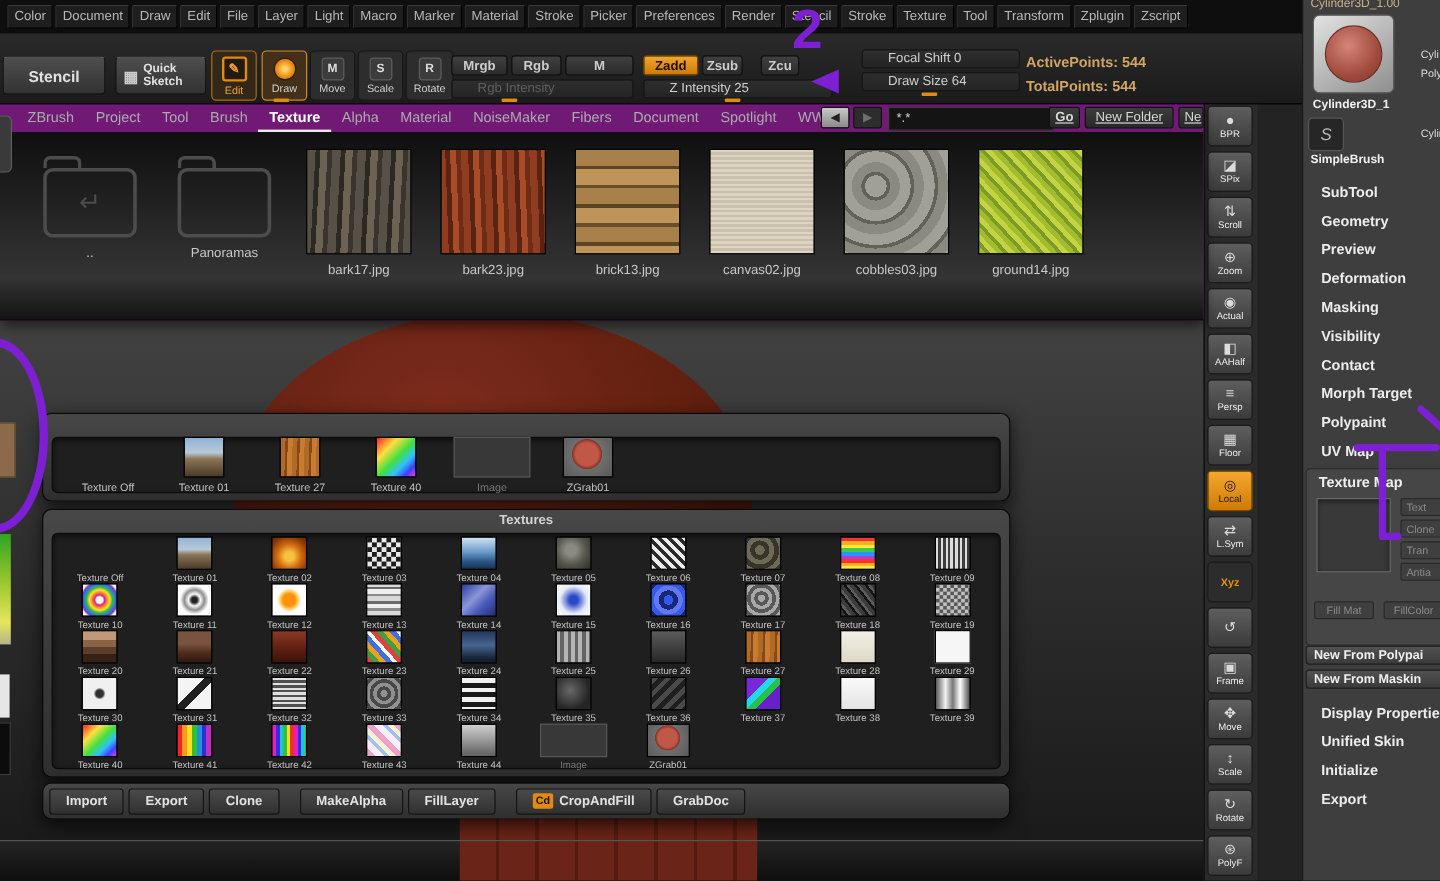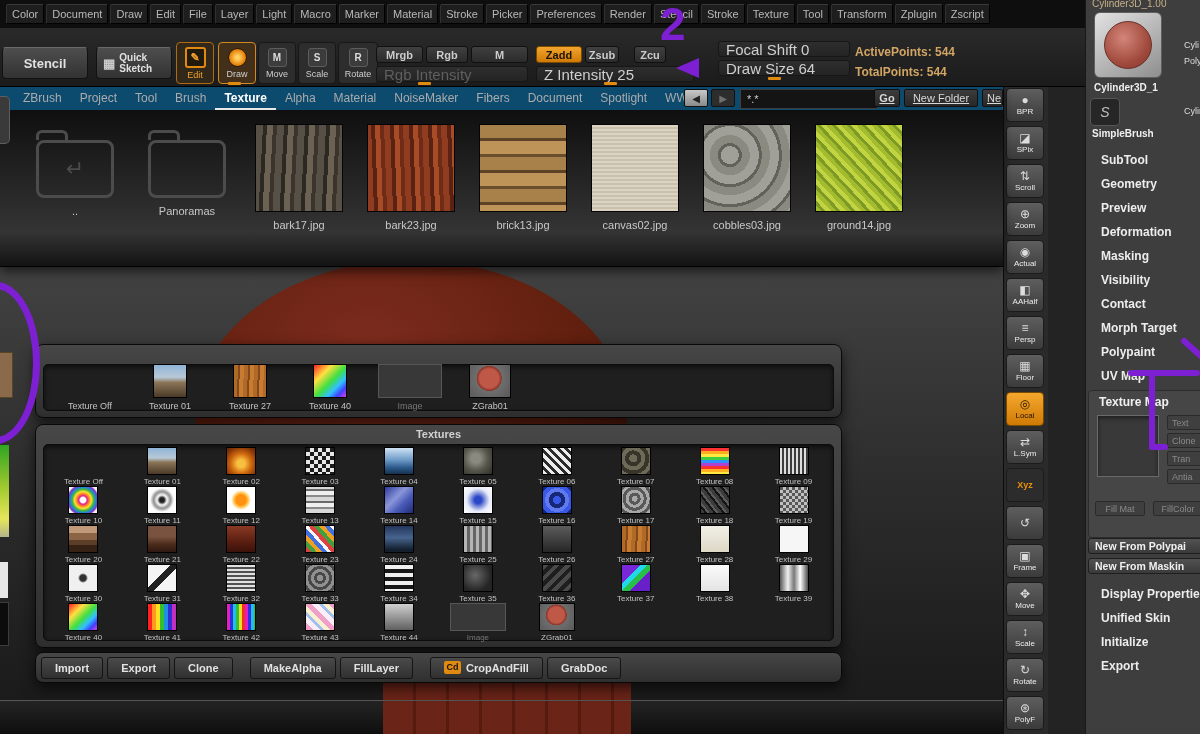--- a/index.html
+++ b/index.html
@@ -27,26 +27,26 @@
   .tool-btn.edit{left:176px;background:#31281a;border-color:#b06a10;}
   .tool-btn.edit .tb-icon{background:#221a0c;border:2px solid #e08a14;color:#f0a030;font-size:11px;}
   .tool-btn.edit .tb-label{color:#f0a030;}
   .tool-btn.draw{left:218px;background:#43301a;border-color:#d08a20;}
   .tool-btn.draw .tb-icon{background:radial-gradient(circle,#ffd060 15%,#e07800 70%);border:1px solid #2a1a08;border-radius:50%;}
   .tool-btn.move{left:258px;}  .tool-btn.scale{left:298px;}  .tool-btn.rotate{left:338px;width:40px;}
   .mini-btn{position:absolute;height:17px;background:linear-gradient(180deg,#404040,#2b2b2b);border:1px solid #101010;
             border-radius:3px;color:#cccccc;font-size:11px;font-weight:bold;display:flex;align-items:center;justify-content:center;overflow:hidden;}
   .mini-btn.on{background:linear-gradient(180deg,#f2a52e,#cf7a06);color:#1c1206;border-color:#7a4a00;}
   .slider{position:absolute;height:16px;background:linear-gradient(180deg,#2e2e2e,#242424);border:1px solid #161616;
-          border-radius:3px;color:#cfcfcf;font-size:15px;display:flex;align-items:center;padding-left:7px;box-sizing:border-box;}
+          border-radius:3px;color:#cfcfcf;font-size:11px;display:flex;align-items:center;padding-left:21px;box-sizing:border-box;}
   .slider.dim{color:#5f5f5f;}
   .points{position:absolute;color:#d2a564;font-size:12px;font-weight:bold;}
   .tick{position:absolute;width:13px;height:3px;background:#e08a10;border-radius:1px;}
   
-  .lightbox{position:absolute;left:0;top:86px;width:1003px;height:180px;background:#0c4a6e;overflow:hidden;
+  .lightbox{position:absolute;left:0;top:86px;width:1003px;height:180px;background:#701a75;overflow:hidden;
             border-bottom:1px solid #000;z-index:11;box-shadow:0 5px 10px rgba(0,0,0,.55);}
   .lb-tabs{position:absolute;left:14px;top:0;height:24px;display:flex;align-items:center;}
   .lb-tab{color:#ababab;font-size:12px;padding:4px 9px 3px;border-bottom:2px solid transparent;white-space:nowrap;}
   .lb-tab.active{color:#ffffff;border-bottom-color:#e8e8e8;font-weight:bold;}
   .lb-nav-btn{position:absolute;top:3px;height:18px;border-radius:2px;font-size:10px;display:flex;align-items:center;justify-content:center;border:1px solid #111;}
   .lb-back{left:684px;width:24px;background:linear-gradient(180deg,#c8c8c8,#8a8a8a);color:#222;}
   .lb-fwd{left:711px;width:24px;background:#2d2d2d;color:#6f6f6f;}
   .lb-path{position:absolute;left:740px;top:3px;width:128px;height:16px;background:#141414;border:1px solid #3e3e3e;
            color:#cccccc;font-size:11px;padding-left:6px;font-family:inherit;}
   .lb-txt-btn{position:absolute;top:3px;height:18px;background:linear-gradient(180deg,#3c3c3c,#282828);border:1px solid #101010;

